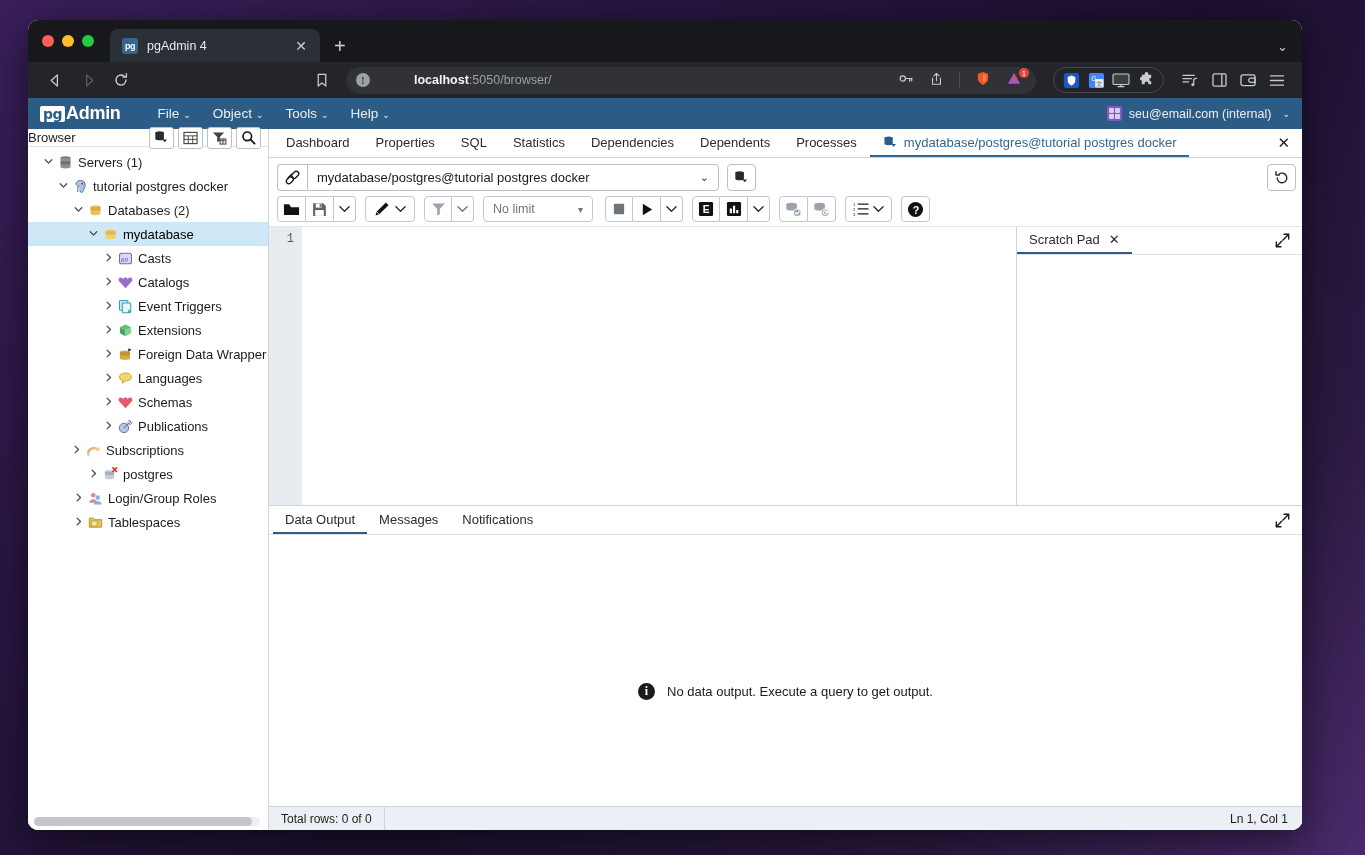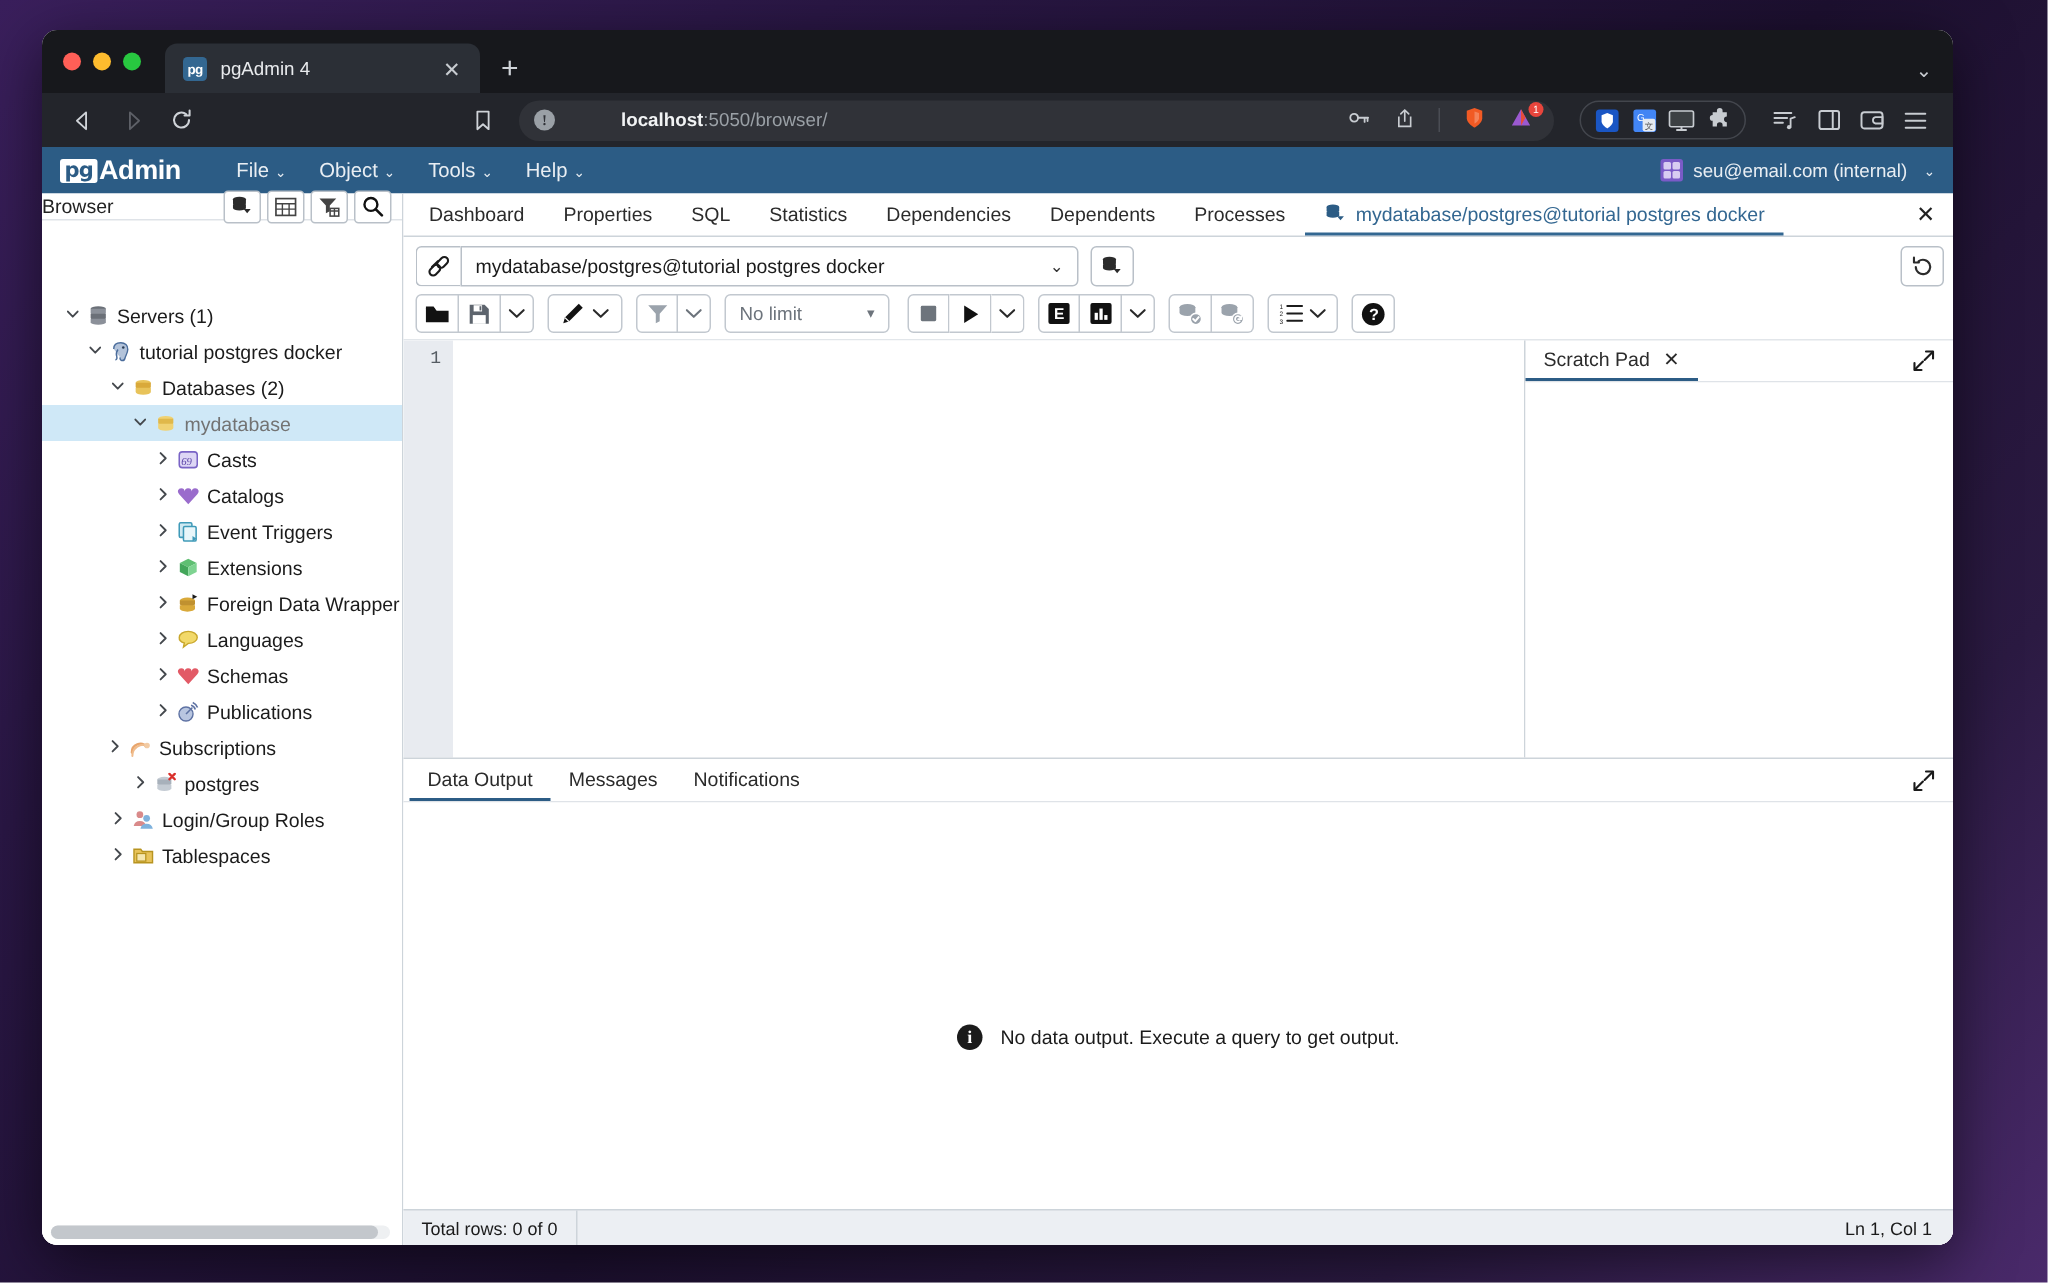--- a/index.html
+++ b/index.html
@@ -135,24 +135,24 @@
     height: 18px; display:flex; align-items:center;
     padding: 0 7px 0 0; gap:0;
     border-bottom: 1px solid #dfe3e8;
   }
   .sb-title { font-size: 13px; color:#222; flex:1; }
   .sb-btn {
     width:25px;height:22px;border:1px solid #b9c0c8;border-radius:3px;
     display:flex;align-items:center;justify-content:center;
     background:#fff; margin-left:4px; cursor:pointer;
   }
-  .tree { flex:1; overflow:hidden; padding-top: 3px; font-size:13px; color:#1b1b1b; position:relative;margin-top:48px; }
+  .tree { flex:1; overflow:hidden; padding-top: 3px; font-size:13px; color:#1b1b1b; position:relative; }
   .tnode { height:24px; display:flex; align-items:center; gap:0; white-space:nowrap; cursor:pointer; }
   .tnode.sel { background:#cfe8f7; }
-  .tnode.sel .tlabel { color:#737373; }
+  .tnode.sel .tlabel { color:#000000; }
   .tarrow { width:16px; text-align:center; font-size:9px; color:#45494e; flex-shrink:0; }
   .tico { width:19px; display:flex; align-items:center; justify-content:center; flex-shrink:0; font-size:12px; }
   .tlabel { margin-left:3px; }
   .sb-scroll {
     position:absolute; left:6px; bottom:4px; height:9px; width:226px;
     background:#eef0f2; border-radius:5px;
   }
   .sb-scroll i { display:block; height:9px; width:218px; background:#c3c7cc; border-radius:5px; }
   
   .content { flex:1; display:flex; flex-direction:column; min-width:0; background:#fff; }

